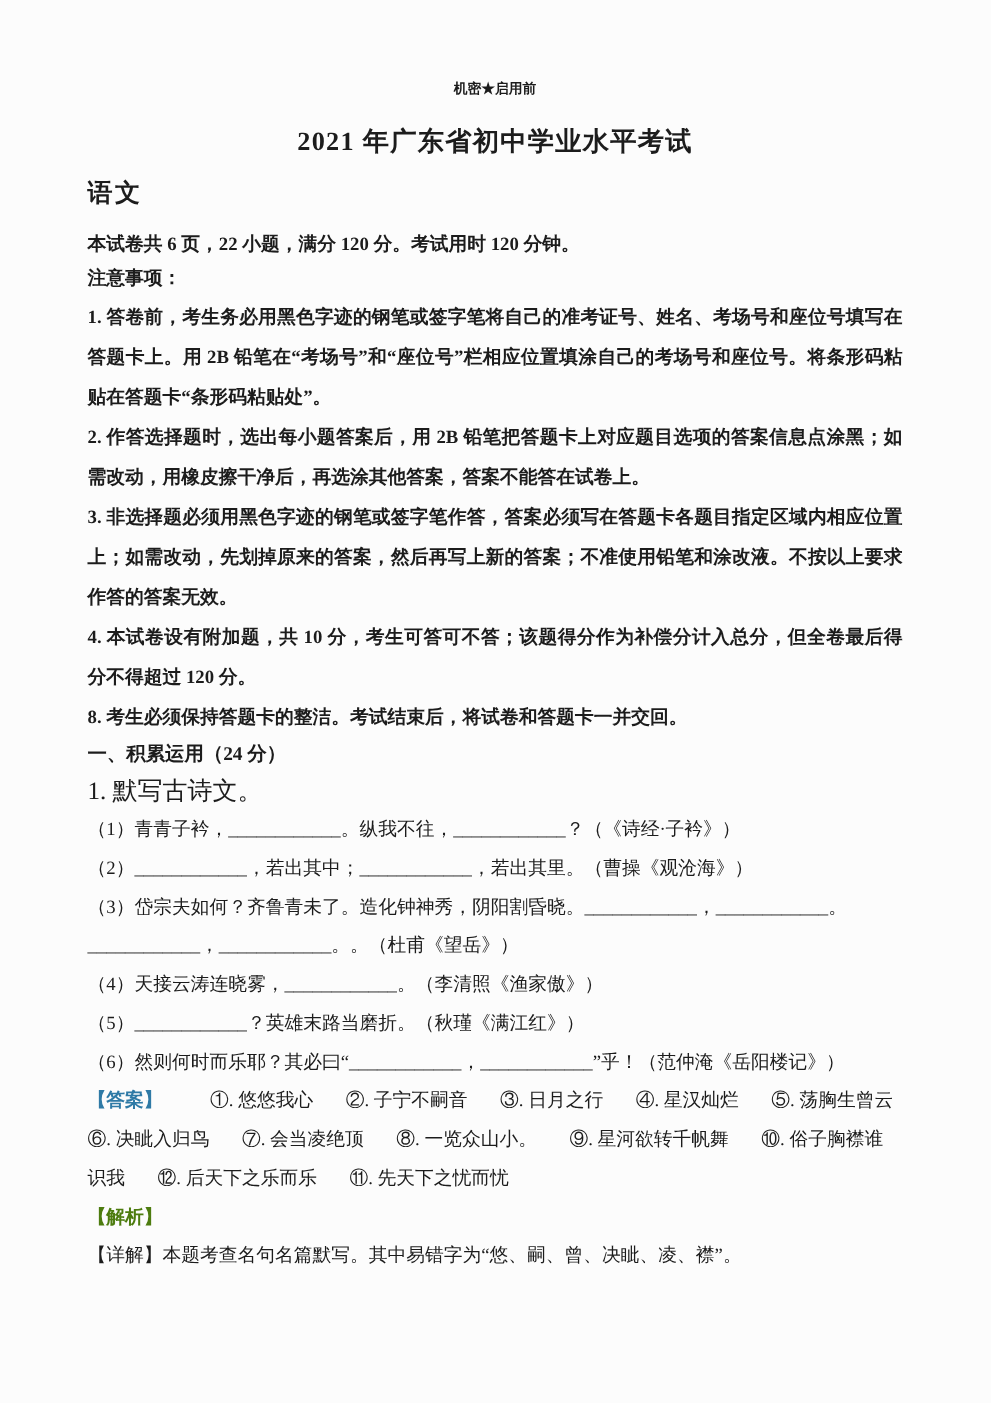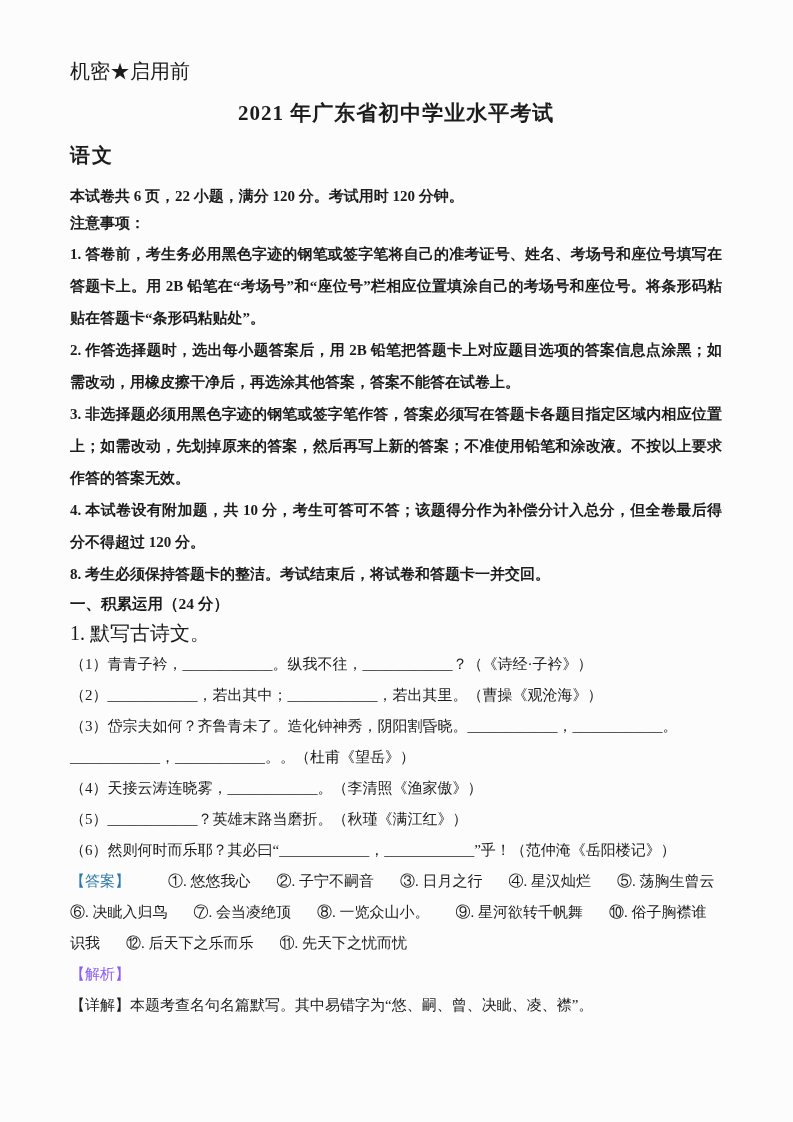--- a/index.html
+++ b/index.html
@@ -9,23 +9,24 @@
     width: 793px;
     height: 1122px;
     margin: 0 auto;
     background: #fcfcfc;
     color: #1c1c1c;
     font-family: "Liberation Serif", "DejaVu Serif", serif;
     padding: 60px 71px 0 70px;
     overflow: hidden;
   }
   .classification {
-    font-size: 20px;
+    font-size: 11px;
     line-height: 22px;
-    font-weight: normal;
+    font-weight: bold;
+    text-align: center;
   }
   .title {
     margin-top: 16px;
     text-align: center;
     font-size: 21px;
     line-height: 30px;
     font-weight: bold;
     letter-spacing: 1px;
   }
   .subject {
@@ -70,21 +71,21 @@
   .answer-row {
     display: flex;
     flex-wrap: nowrap;
     align-items: baseline;
     column-gap: 26px;
     font-size: 15px;
     line-height: 31px;
     white-space: nowrap;
   }
   .answer-row .label-blue { margin-right: 12px; }
-  .label-blue { font-weight: normal; }
+  .label-blue { font-weight: bold; }
   .analysis-line {
     font-size: 15px;
     line-height: 31px;
   }
   .detail-line {
     font-size: 15px;
     line-height: 31px;
   }
   .footer {
     position: absolute;
@@ -149,19 +150,19 @@
     <span>⑨. 星河欲转千帆舞</span>
     <span>⑩. 俗子胸襟谁</span>
   </div>
   <div class="answer-row">
     <span>识我</span>
     <span>⑫. 后天下之乐而乐</span>
     <span>⑪. 先天下之忧而忧</span>
   </div>
 
   <div class="analysis-line">
-    <span class="label-blue" style="color: #8b5cf6;">【解析】</span>
+    <span class="label-blue" style="color: #4d7c0f;">【解析】</span>
   </div>
 
   <div class="detail-line">【详解】本题考查名句名篇默写。其中易错字为“悠、嗣、曾、决眦、凌、襟”。</div>
 
 
 </div>
 
 </body></html>

